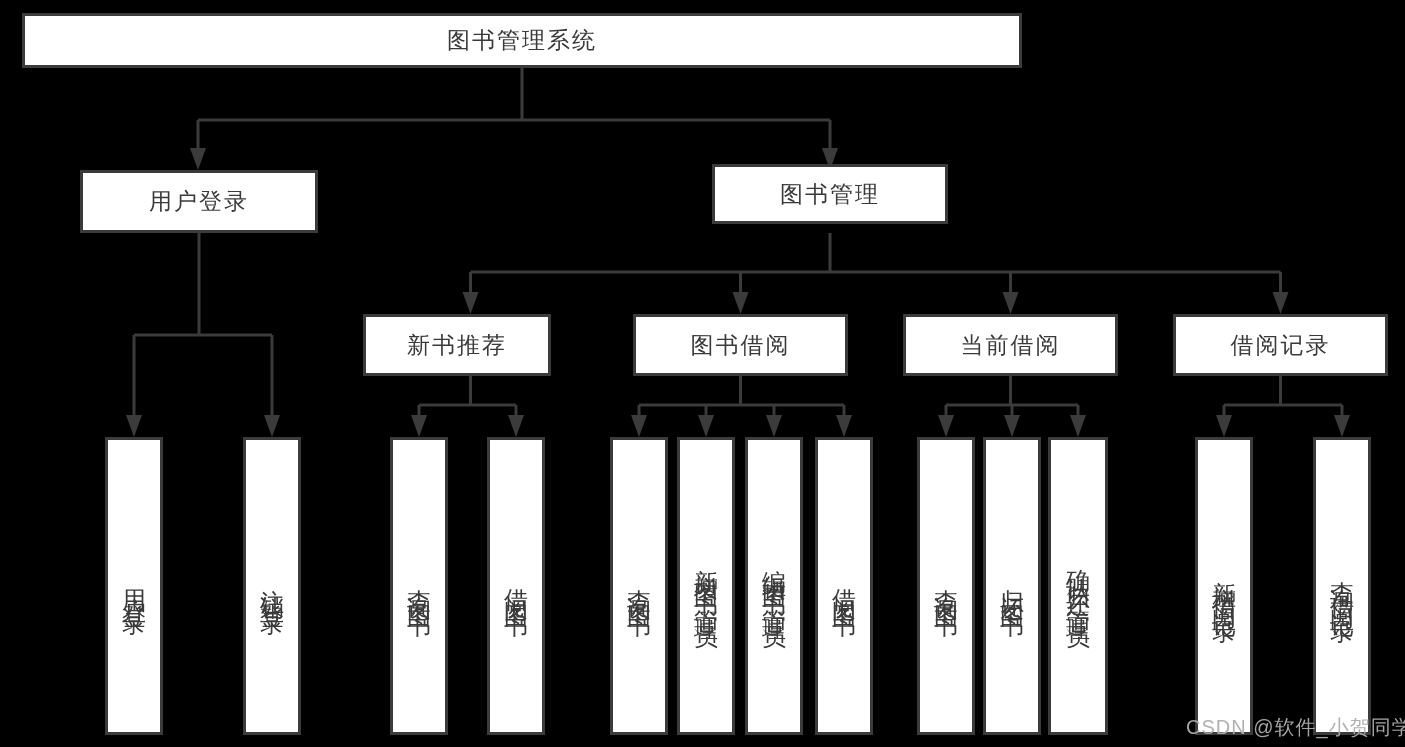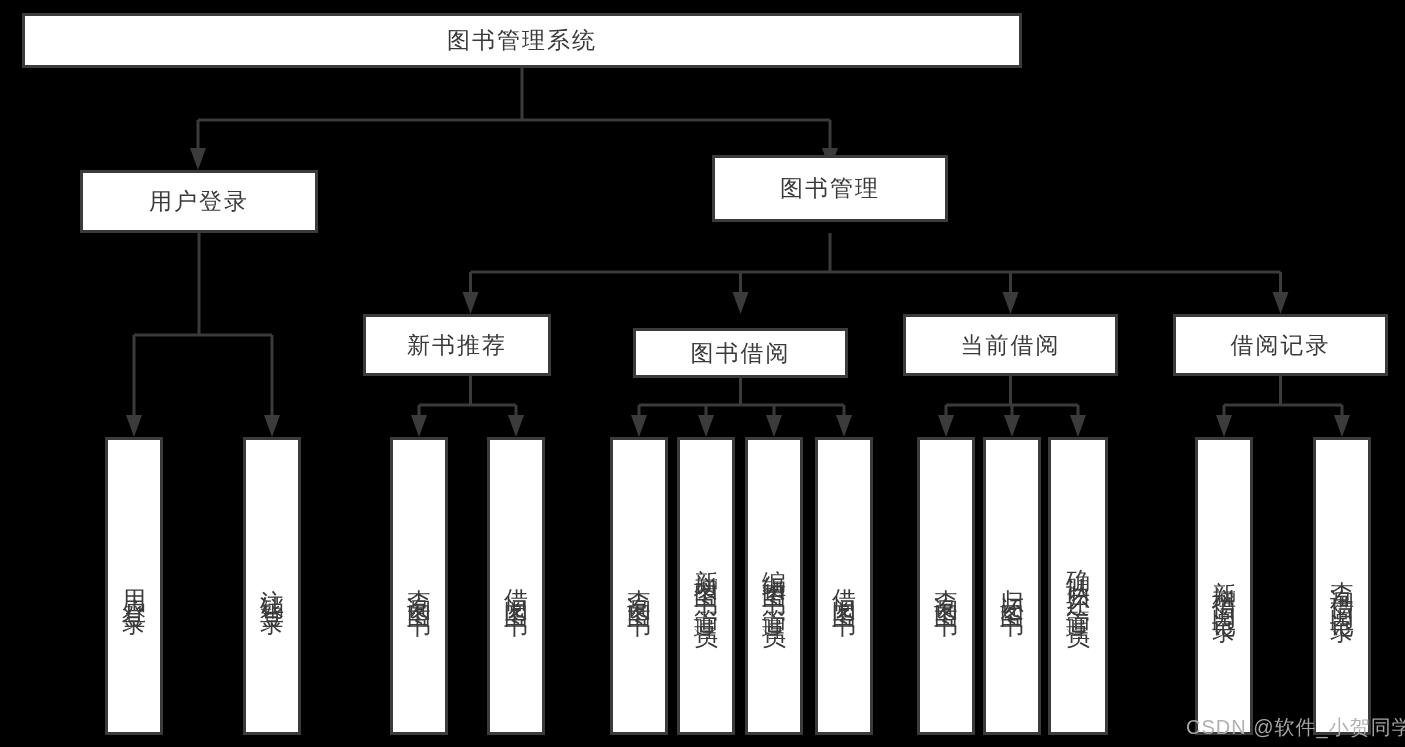--- a/index.html
+++ b/index.html
@@ -112,28 +112,28 @@
     </g>
   </svg>
 
   <div class="node h root" style="left:22px;top:13px;width:1000px;height:55px;">
     <span>图书管理系统</span>
   </div>
 
   <div class="node h" style="left:80px;top:170px;width:238px;height:63px;">
     <span>用户登录</span>
   </div>
-  <div class="node h" style="left:712px;top:155px;width:236px;height:67px;">
+  <div class="node h" style="left:712px;top:164px;width:236px;height:60px;">
     <span>图书管理</span>
   </div>
 
   <div class="node h" style="left:363px;top:314px;width:188px;height:62px;">
     <span>新书推荐</span>
   </div>
-  <div class="node h" style="left:633px;top:328px;width:215px;height:50px;">
+  <div class="node h" style="left:633px;top:314px;width:215px;height:62px;">
     <span>图书借阅</span>
   </div>
   <div class="node h" style="left:903px;top:314px;width:215px;height:62px;">
     <span>当前借阅</span>
   </div>
   <div class="node h" style="left:1173px;top:314px;width:215px;height:62px;">
     <span>借阅记录</span>
   </div>
 
   <div class="node v" style="left:105px;top:437px;width:58px;height:298px;">

